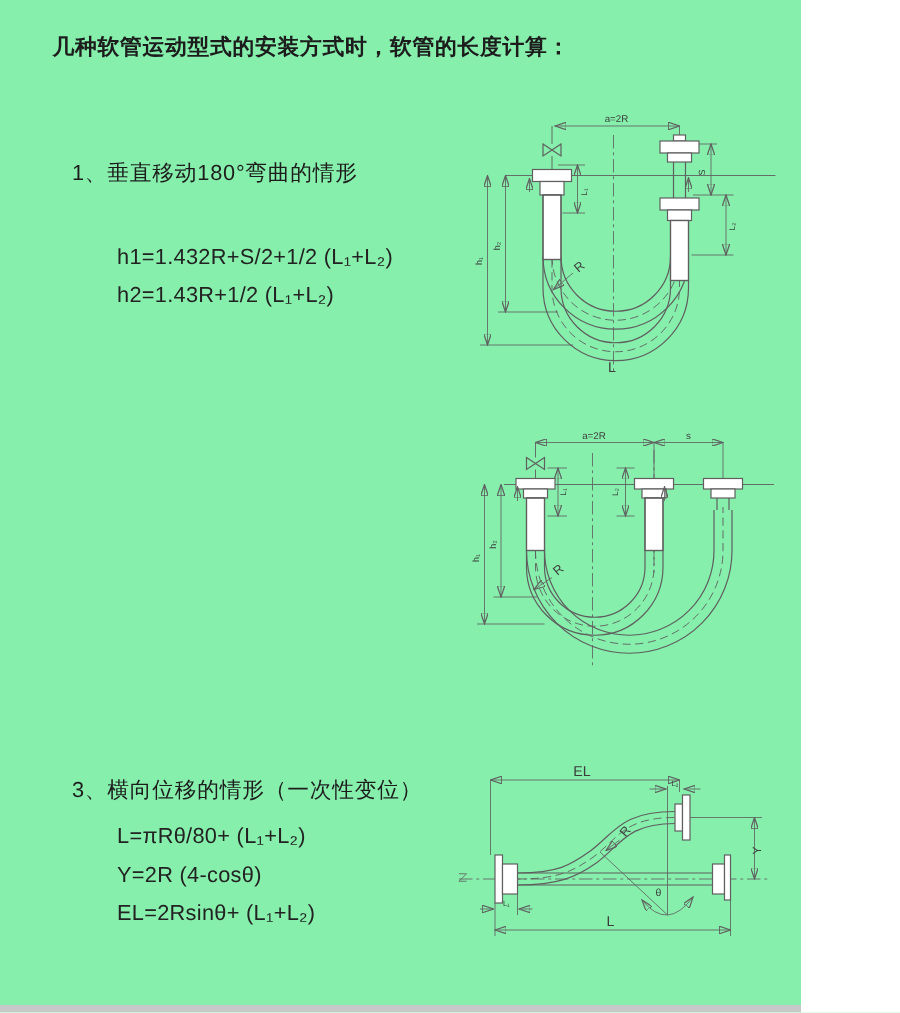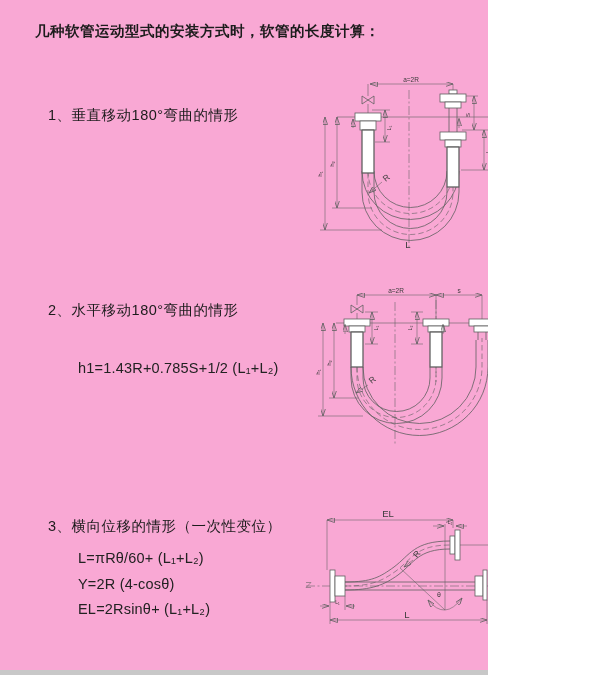--- a/index.html
+++ b/index.html
@@ -1,16 +1,16 @@
 <!DOCTYPE html>
 <html><head>
 <meta charset="utf-8">
 <style>
   html,body{margin:0;padding:0;background:#ffffff;}
-  .page{position:relative;width:488px;height:675px;background:#f9a8d4;overflow:hidden;
+  .page{position:relative;width:534px;height:675px;background:#86efac;overflow:hidden;
         font-family:"Liberation Sans","DejaVu Sans",sans-serif;color:#1c1c1c;}
   .txt{position:absolute;white-space:nowrap;}
   .title{left:35px;top:22px;font-size:14.5px;font-weight:bold;letter-spacing:0.5px;}
   .sec-h{font-size:14.5px;font-weight:normal;letter-spacing:0.5px;}
   .formula{font-size:14.5px;font-weight:400;letter-spacing:0.2px;color:#222;}
   .dia{position:absolute;}
   .dia line,.dia path,.dia rect{stroke:#5f5f5f;stroke-width:0.8;fill:none;}
   .dia .dim{stroke-width:0.55;}
   .dia .thin{stroke-width:0.6;}
   .dia .cl{stroke-width:0.55;stroke-dasharray:9 2.5 2 2.5;}
@@ -20,26 +20,26 @@
   .bottom-bar{position:absolute;left:0;bottom:0;width:600px;height:5px;background:#c8c8c8;}
 </style>
 </head>
 <body>
 
 <div class="page">
 
   <div class="txt title">几种软管运动型式的安装方式时，软管的长度计算：</div>
 
   <div class="txt sec-h" style="left:48px;top:106px">1、垂直移动180°弯曲的情形</div>
-
-  <div class="txt sec-h" style="left:48px;top:301px">2、水平移动180°弯曲的情形</div>
-  <div class="txt formula" style="left:78px;top:360px">h1=1.43R+0.785S+1/2 (L₁+L₂)</div>
+  <div class="txt formula" style="left:78px;top:164px">h1=1.432R+S/2+1/2 (L₁+L₂)</div>
+  <div class="txt formula" style="left:78px;top:189px">h2=1.43R+1/2 (L₁+L₂)</div>
+
 
   <div class="txt sec-h" style="left:48px;top:517px">3、横向位移的情形（一次性变位）</div>
-  <div class="txt formula" style="left:78px;top:550px">L=πRθ/60+ (L₁+L₂)</div>
+  <div class="txt formula" style="left:78px;top:550px">L=πRθ/80+ (L₁+L₂)</div>
   <div class="txt formula" style="left:78px;top:576px">Y=2R (4-cosθ)</div>
   <div class="txt formula" style="left:78px;top:601px">EL=2Rsinθ+ (L₁+L₂)</div>
 
   <svg class="dia" style="left:312px;top:70px" width="288" height="190" viewBox="0 0 288 190">
     <defs>
       <marker id="m1" markerUnits="userSpaceOnUse" markerWidth="8" markerHeight="5" refX="7.5" refY="2.5" orient="auto-start-reverse">
         <path d="M0,0 L7.5,2.5 L0,5 Z" fill="#5f5f5f" stroke="none"></path>
       </marker>
       <pattern id="ht1" patternUnits="userSpaceOnUse" width="3.5" height="3.5">
         <path d="M0,0 L3.5,3.5 M3.5,0 L0,3.5" stroke="#7a7a7a" stroke-width="0.45"></path>

